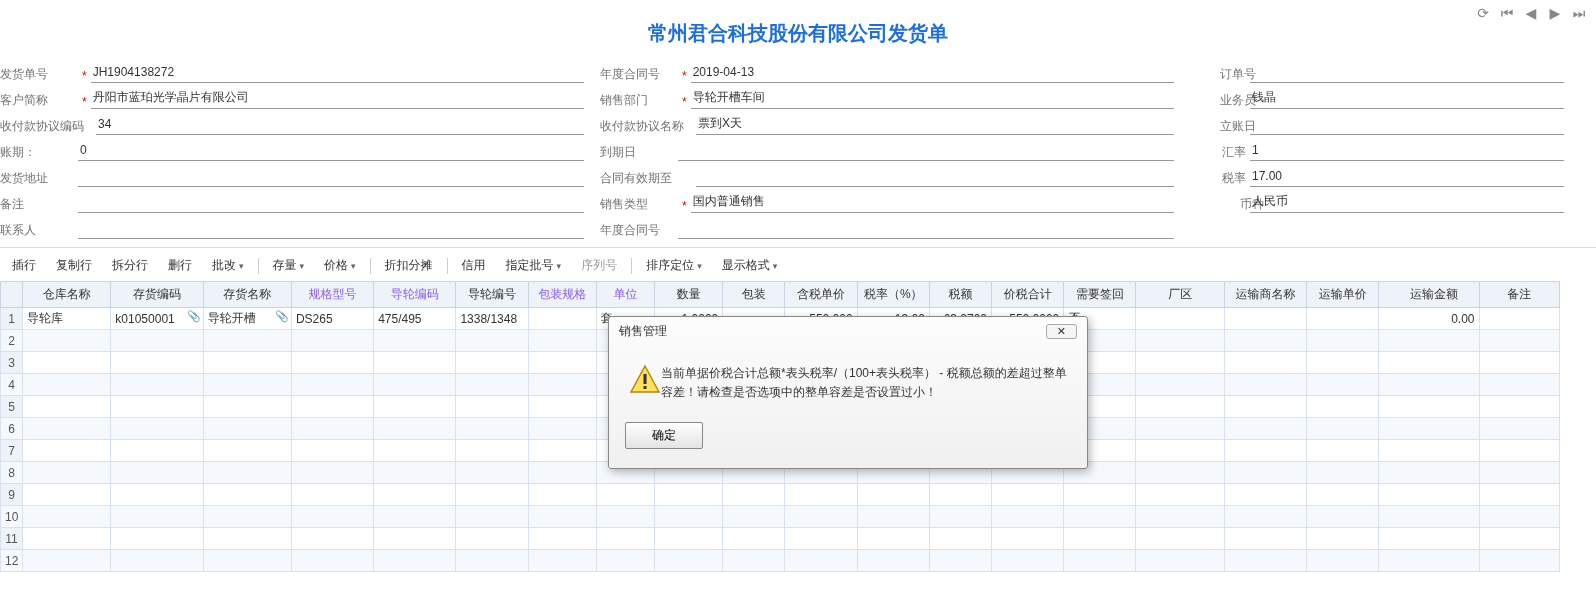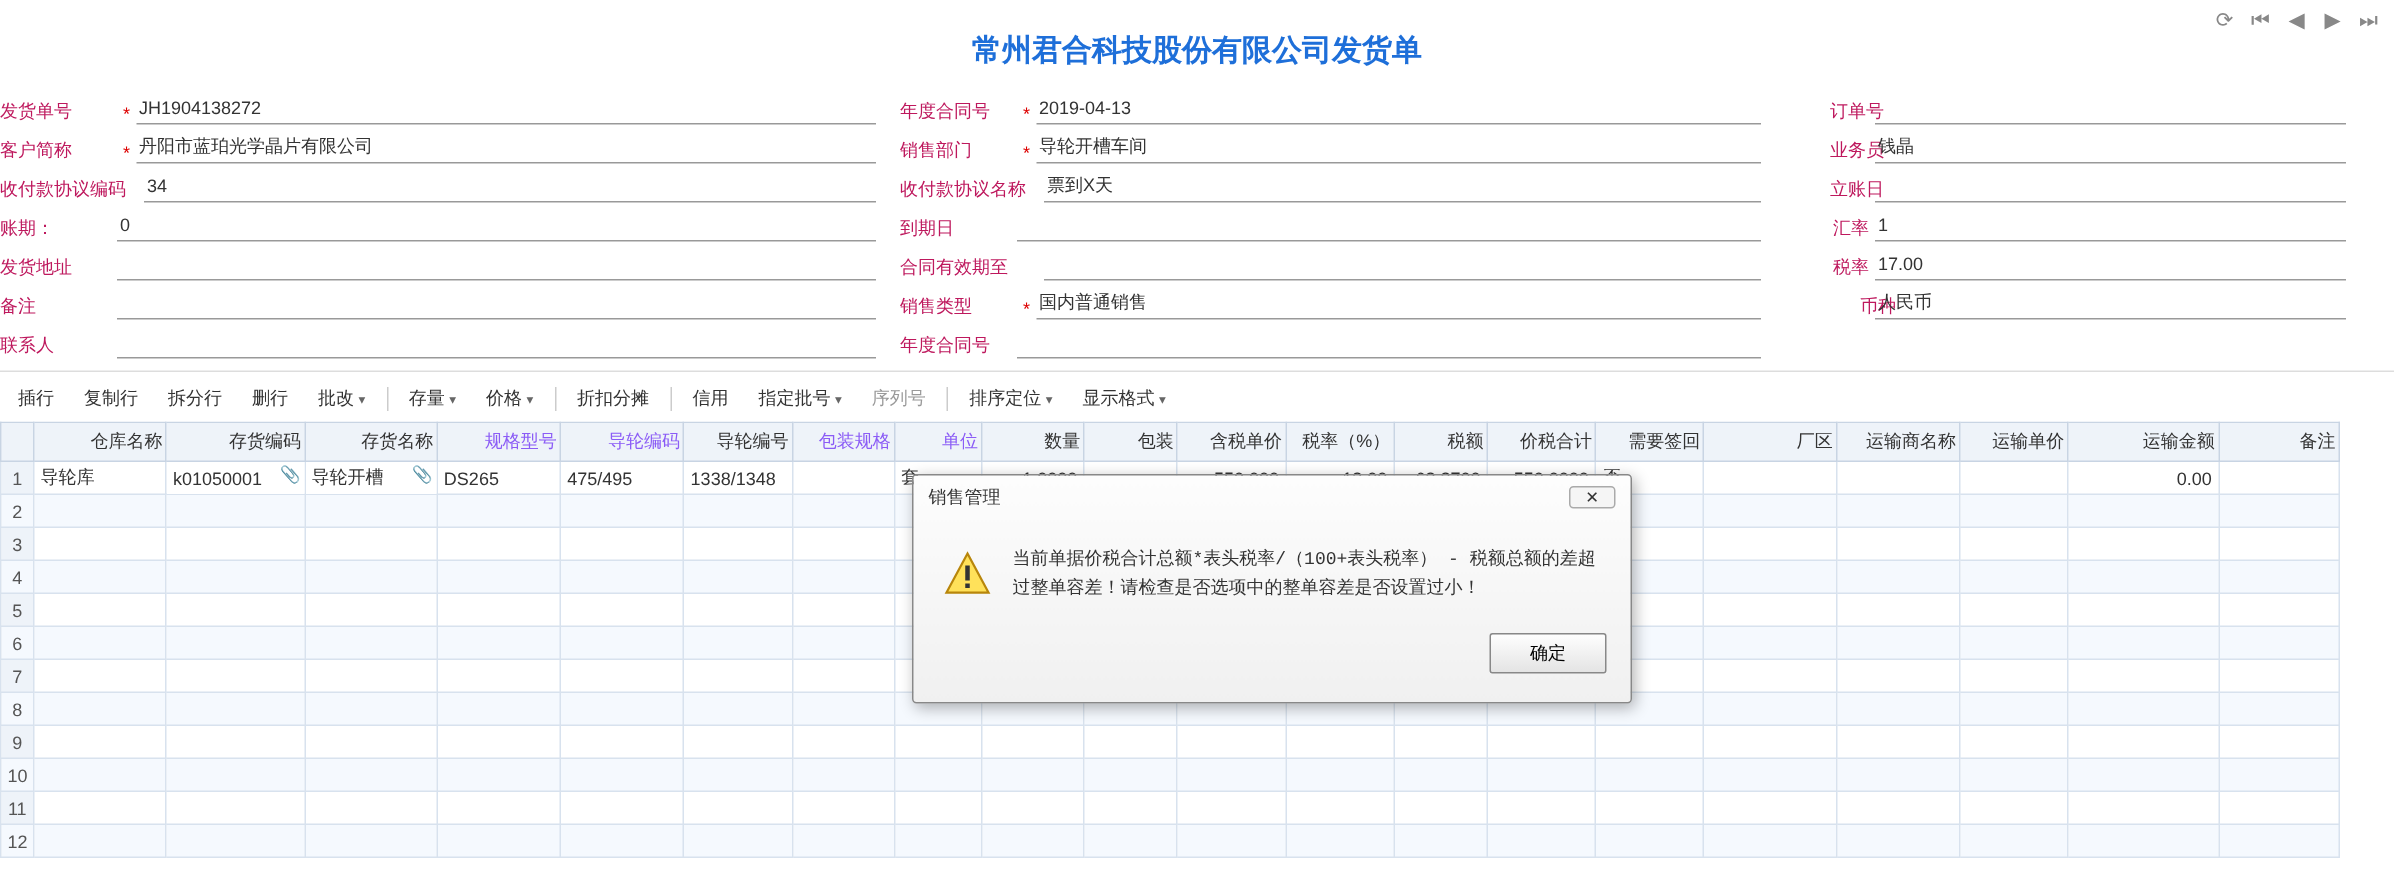--- a/index.html
+++ b/index.html
@@ -6,47 +6,47 @@
 body { font-family: "Microsoft YaHei", SimSun, sans-serif; font-size: 12px; background: #fff; color: #333; overflow: hidden; width: 1596px; height: 589px; position: relative; }
 .title { text-align: center; color: #1e6fd9; font-size: 20px; font-weight: bold; padding: 20px 0 10px; }
 .nav-icons { position: absolute; right: 8px; top: 4px; display: flex; gap: 6px; }
 .nav-icons span { width: 18px; height: 18px; display: inline-flex; align-items: center; justify-content: center; color: #888; font-size: 14px; cursor: pointer; }
 .form-area { display: flex; padding: 0 0 0 0; }
 .form-col { padding: 0 16px 0 0; }
 .col1 { width: 600px; }
 .col2 { width: 590px; }
 .col3 { width: 390px; }
 .field { display: flex; align-items: flex-end; height: 26px; }
-.field label { width: 78px; text-align: left; padding-right: 4px; color: #be185d; white-space: nowrap; }
+.field label { width: 78px; text-align: left; padding-right: 4px; color: #737373; white-space: nowrap; }
 .col3 .field label { width: 60px; text-align: right; padding-left: 30px; }
 .field .req { color: #d00; padding: 0 4px; }
 .field .val { flex: 1; border-bottom: 1px solid #999; min-height: 18px; padding: 0 2px 2px; color: #333; }
 .toolbar { display: flex; align-items: center; gap: 4px; padding: 6px 4px 4px; border-top: 1px solid #ddd; margin-top: 8px; }
 .tb-item { padding: 3px 8px; color: #333; cursor: pointer; white-space: nowrap; }
 .tb-item.has-dd::after { content: "▾"; font-size: 9px; margin-left: 3px; color: #666; }
 .tb-item.gray { color: #999; }
 .tb-sep { width: 1px; height: 16px; background: #ccc; margin: 0 2px; }
 .grid-wrap { overflow: auto; }
 table.grid { border-collapse: collapse; width: 1560px; table-layout: fixed; }
-table.grid th { background: #eef3f9; border: 1px solid #c8d4e3; padding: 4px 2px; font-weight: normal; color: #333; text-align: right; height: 24px; font-size: 12px; }
+table.grid th { background: #eef3f9; border: 1px solid #c8d4e3; padding: 4px 2px; font-weight: normal; color: #333; text-align: center; height: 24px; font-size: 12px; }
 table.grid th.rowh { width: 22px; background: #eef3f9; }
 table.grid th.gray { color: #8b5cf6; }
 table.grid td { border: 1px solid #d8e2ee; padding: 2px 4px; height: 22px; text-align: left; background: #fff; white-space: nowrap; overflow: hidden; }
 table.grid td.rownum { background: #eef3f9; text-align: center; color: #555; width: 22px; }
 table.grid tr.alt td { background: #f5f9fe; }
 table.grid td.num { text-align: right; }
 .clip { position: relative; }
 .clip-icon { position: absolute; right: 2px; top: 2px; color: #888; font-size: 11px; }
 .dialog { position: absolute; left: 608px; top: 316px; width: 480px; background: linear-gradient(#fdfdfd,#f0f0f0); border: 1px solid #888; box-shadow: 2px 3px 10px rgba(0,0,0,0.3); border-radius: 3px; }
 .dlg-titlebar { display: flex; justify-content: space-between; align-items: center; padding: 6px 10px; font-size: 12px; }
 .dlg-close { border: 1px solid #aaa; border-radius: 3px; padding: 0 10px; font-size: 11px; cursor: pointer; background: #f5f5f5; }
-.dlg-body { display: flex; padding: 18px 20px 10px; gap: 14px; align-items: center; font-family: Liberation Mono, monospace; }
+.dlg-body { display: flex; padding: 18px 20px 10px; align-items: flex-start; }
 .warn-icon { width: 32px; height: 32px; flex-shrink: 0; }
 .dlg-msg { font-size: 12px; line-height: 1.6; color: #333; }
-.dlg-btns { display: flex; justify-content: flex-end; padding: 10px 16px 19px; }
+.dlg-btns { display: flex; justify-content: flex-start; padding: 10px 16px 19px; }
 .dlg-btn { padding: 4px 26px; border: 1px solid #888; background: linear-gradient(#fefefe,#e4e4e4); cursor: pointer; font-size: 12px; border-radius: 2px; }
 </style>
 </head>
 <body>
 
 <div class="title">常州君合科技股份有限公司发货单</div>
 <div class="nav-icons">
   <span>⟳</span>
   <span>⏮</span>
   <span>◀</span>

